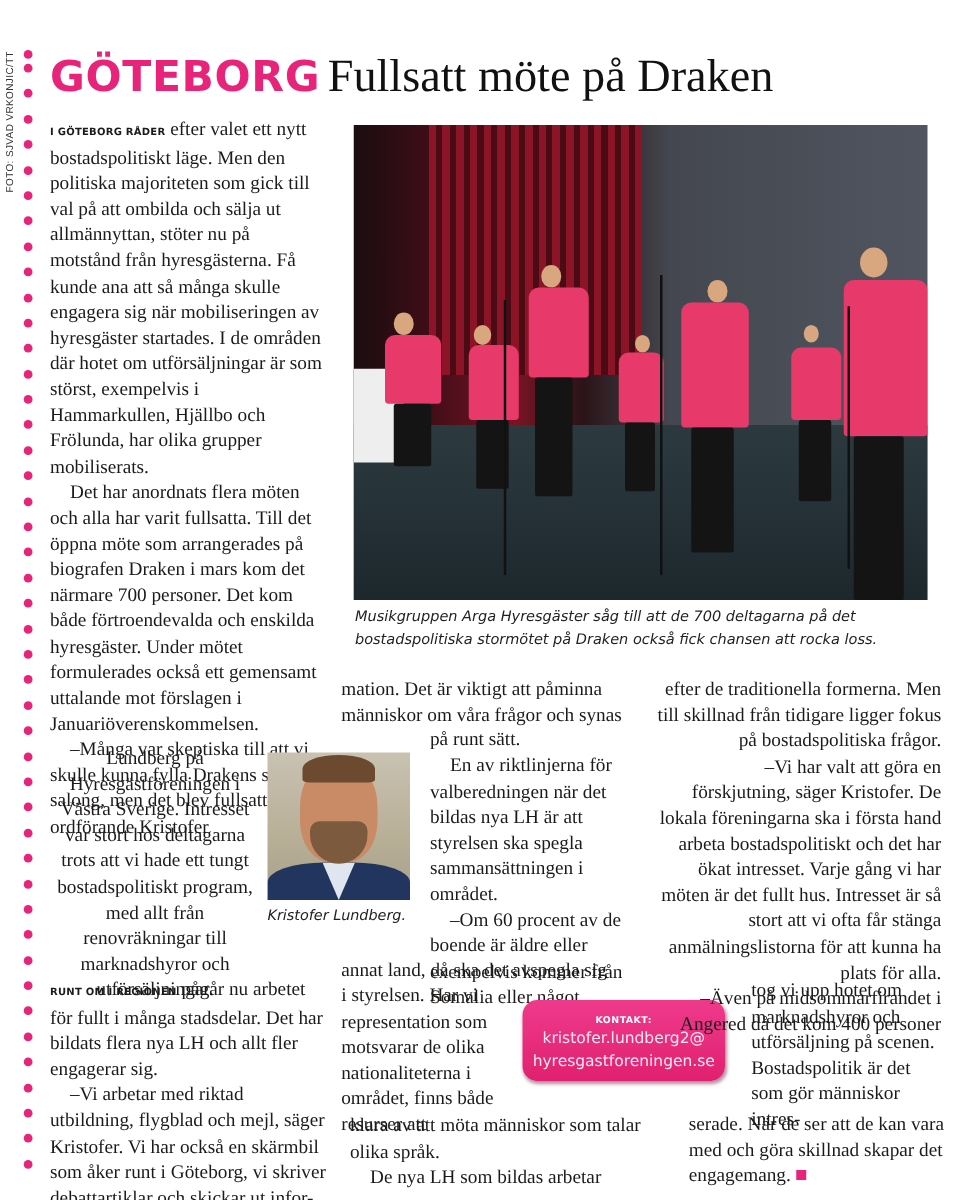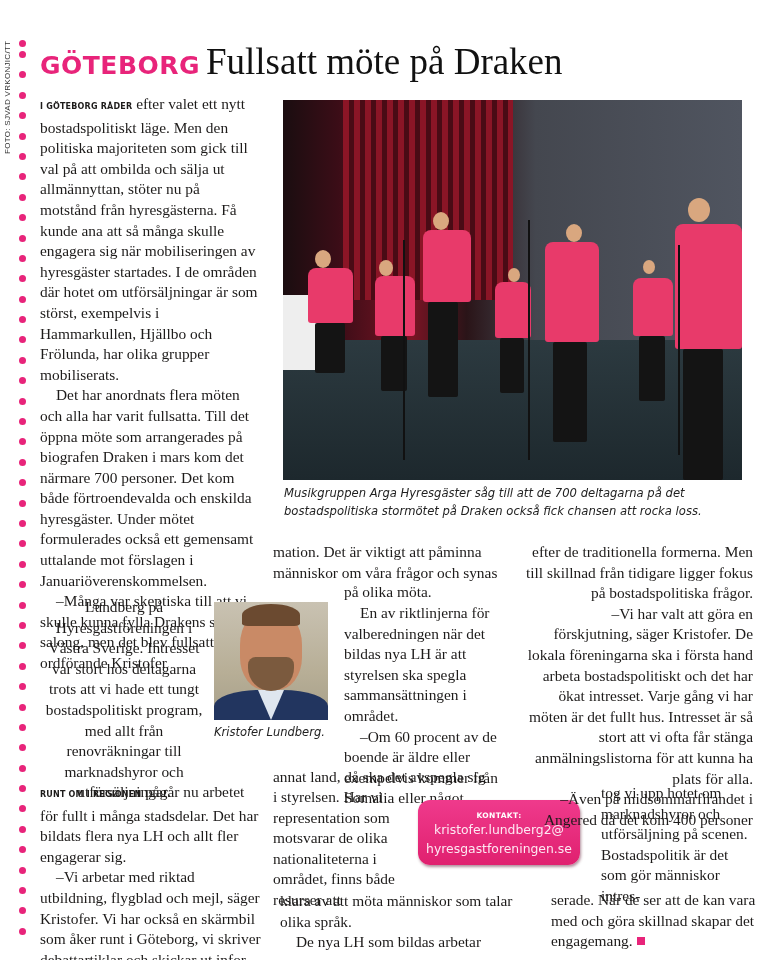--- a/index.html
+++ b/index.html
@@ -12,21 +12,21 @@
     writing-mode: vertical-rl; transform: rotate(180deg);
     font-family: "Liberation Sans", sans-serif; font-size: 8px; letter-spacing: 0.3px; color: #333;
     white-space: nowrap; text-align: left;
   }
   .dots { position: absolute; left: 19px; top: 40px; width: 8px; }
   .dot { width: 7px; height: 7px; border-radius: 50%; background: #e8247a; margin-bottom: 13.4px; }
 
   .headline { position: absolute; left: 40px; top: 40px; white-space: nowrap; }
   .kicker {
     font-family: "DejaVu Sans", sans-serif; font-weight: bold; color: #e8247a;
-    font-size: 25px; letter-spacing: 0.5px; vertical-align: baseline;
+    font-size: 34px; letter-spacing: 0.5px; vertical-align: baseline;
   }
   .title {
     font-family: "Liberation Serif", serif; font-size: 37px; color: #111; margin-left: 6px; vertical-align: baseline;
   }
 
   .col { position: absolute; font-family: "Liberation Serif", serif; font-size: 15.4px; line-height: 20.6px; }
   .col p { margin: 0; }
   .indent { text-indent: 16px; }
   .runin { font-family: "DejaVu Sans", sans-serif; font-weight: bold; font-size: 8px; letter-spacing: 0.2px; }
 
@@ -192,21 +192,21 @@
   <div class="face"></div>
   <div class="beard"></div>
   <div class="hair"></div>
 </div>
 <div class="portrait-caption">Kristofer Lundberg.</div>
 
 <div class="col col2a">
   <p>mation. Det är viktigt att påminna människor om våra frågor och synas</p>
 </div>
 <div class="col col2b">
-  <p style="margin-top:-20.6px">på olika möta.</p>
+  <p style="margin-top:-20.6px">på runt sätt.</p>
   <p class="indent">En av riktlinjerna för valberedningen när det bildas nya LH är att styrelsen ska spegla sammansättningen i området.</p>
   <p class="indent">–Om 60 procent av de boende är äldre eller exempelvis kommer från Somalia eller något</p>
 </div>
 <div class="col col2c">
   <p>annat land, då ska det avspegla sig</p>
 </div>
 <div class="col col2d">
   <p>i styrelsen. Har vi representation som motsvarar de olika nationaliteterna i området, finns både resurser att</p>
 </div>
 <div class="col col2e">

